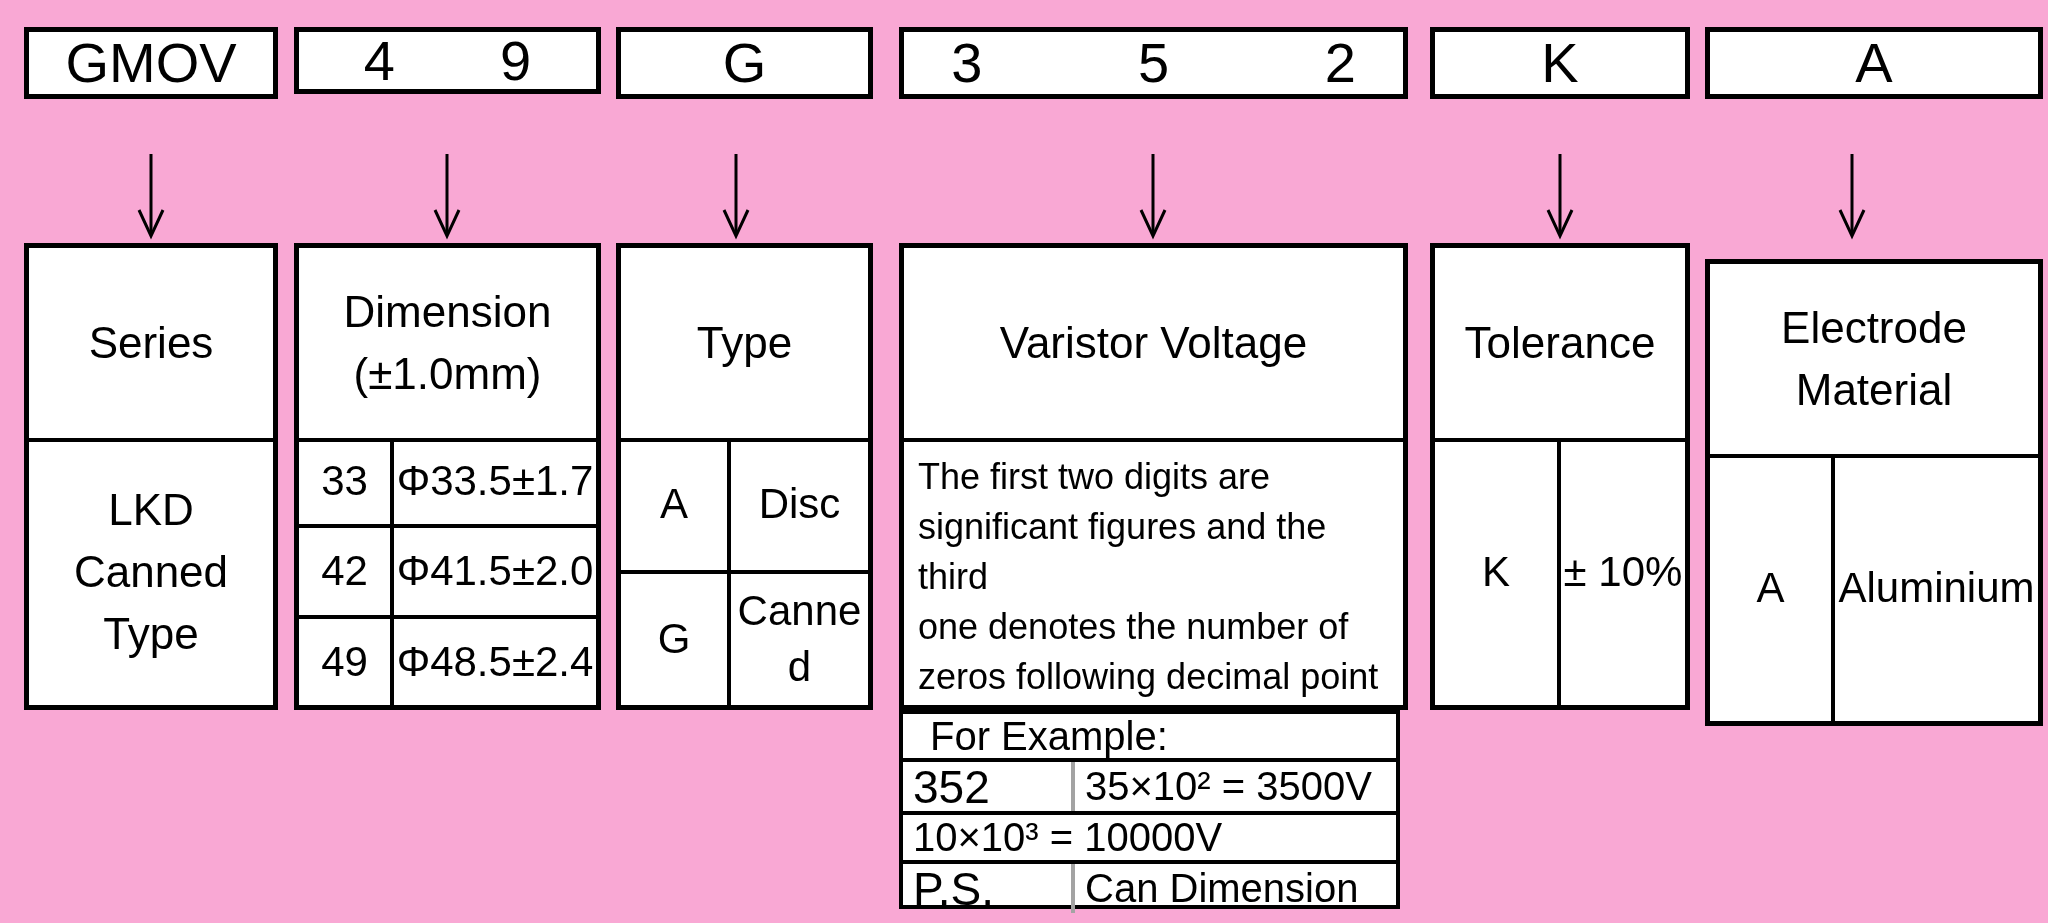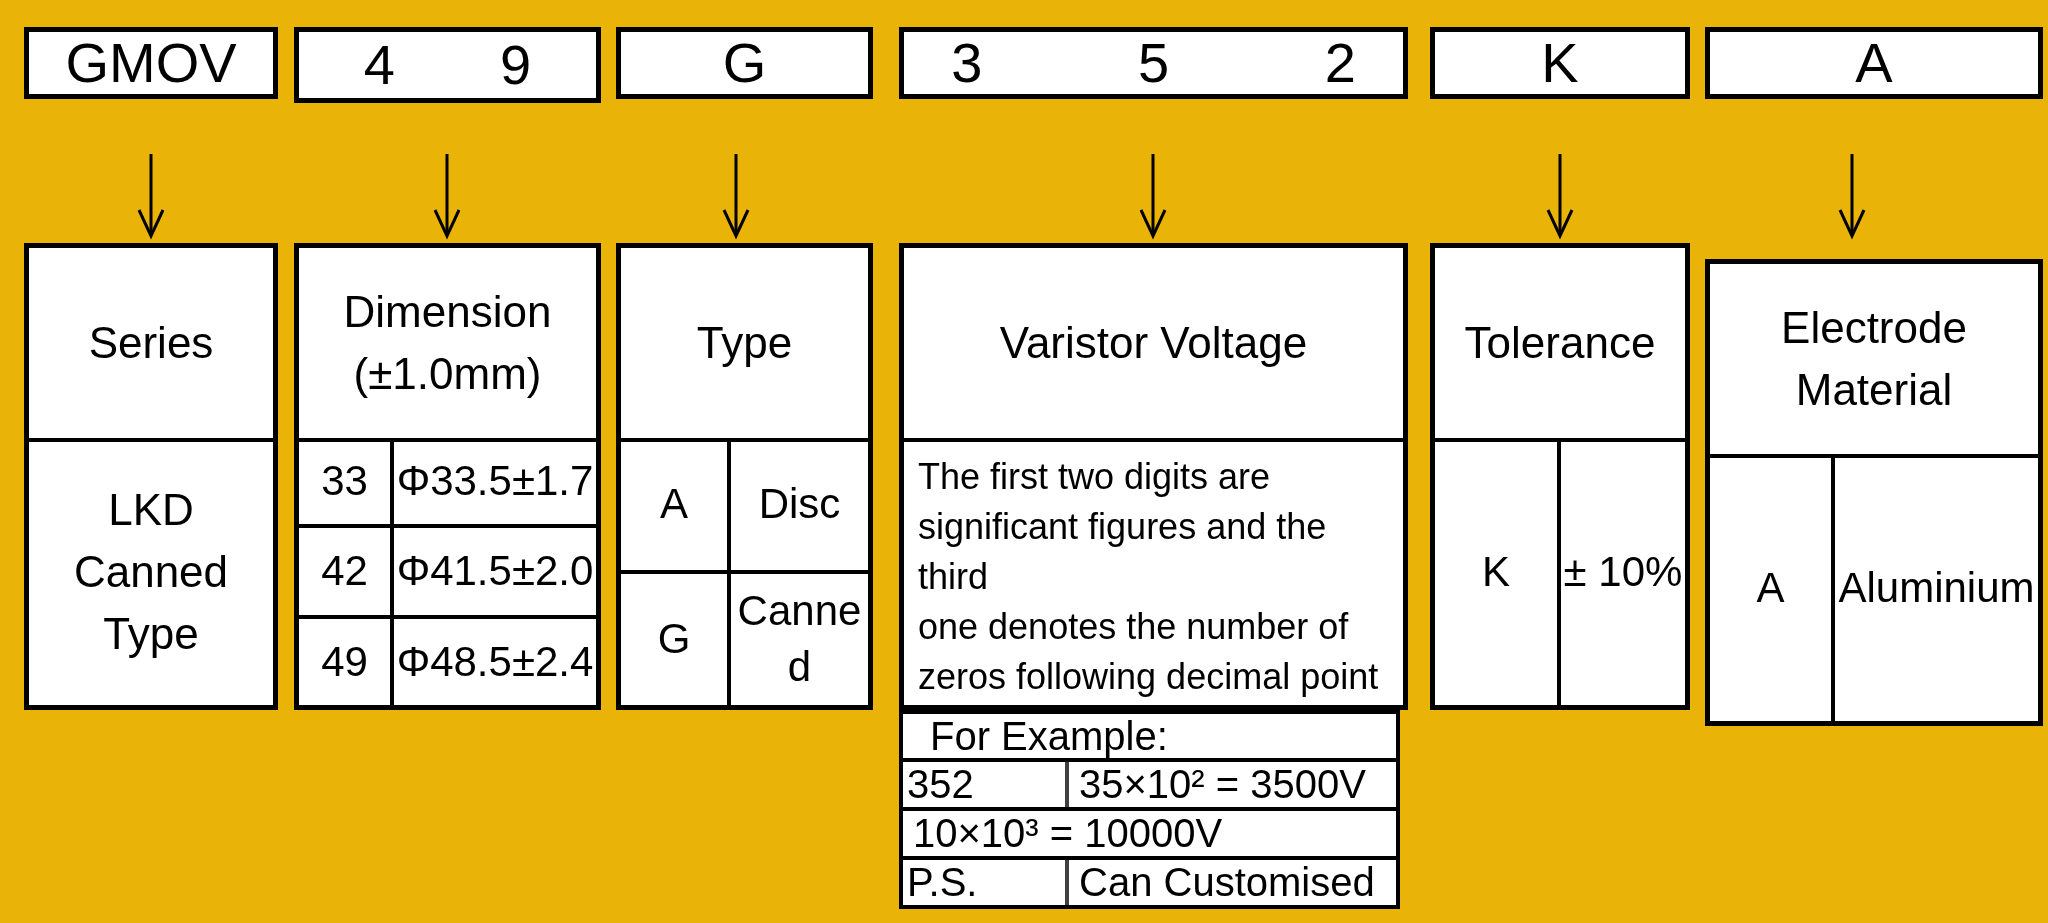--- a/index.html
+++ b/index.html
@@ -1,17 +1,17 @@
 <!DOCTYPE html>
 <html><head>
 <meta charset="utf-8">
 <style>
   html,body { margin:0; padding:0; background:#ffffff; }
   .canvas {
-    position:relative; width:2048px; height:923px; background:#eab308;
+    position:relative; width:2048px; height:923px; background:#f9a8d4;
     font-family:"Liberation Sans", sans-serif; color:#000000; overflow:hidden;
   }
   .abs { position:absolute; box-sizing:border-box; }
 
   
   .codebox {
     border:5px solid #000; background:#fff;
     display:flex; align-items:center; justify-content:center;
     font-size:56px; line-height:1; white-space:nowrap;
   }
@@ -50,34 +50,34 @@
   }
 
   
   .extable { border:4px solid #000; background:#fff; display:flex; flex-direction:column; }
   .ex-title {
     height:44px; display:flex; align-items:center;
     font-size:40px; padding-left:27px;
   }
   .ex-row { height:49px; border-top:4px solid #000; display:flex; }
   .ex-code {
-    width:158px; border-right:4px solid #404040;
-    display:flex; align-items:center; font-size:40px; padding-left:4px;
+    width:158px; border-right:4px solid #a3a3a3;
+    display:flex; align-items:center; font-size:46px; padding-left:10px;
   }
   .ex-val { flex:1; display:flex; align-items:center; font-size:40px; padding-left:10px; white-space:nowrap; }
 </style>
 </head>
 <body>
 
 <div class="canvas">
 
   <div class="abs codebox" style="left:24px; top:27px; width:254px; height:72px;">
     <span>GMOV</span>
   </div>
-  <div class="abs codebox spread2" style="left:294px; top:27px; width:307px; height:76px;">
+  <div class="abs codebox spread2" style="left:294px; top:27px; width:307px; height:67px;">
     <span>4 9</span>
   </div>
   <div class="abs codebox" style="left:616px; top:27px; width:257px; height:72px;">
     <span>G</span>
   </div>
   <div class="abs codebox spread3" style="left:899px; top:27px; width:509px; height:72px;">
     <span>3 5 2</span>
   </div>
   <div class="abs codebox" style="left:1430px; top:27px; width:260px; height:72px;">
     <span>K</span>
@@ -191,17 +191,17 @@
     <div class="ex-title">For Example:</div>
     <div class="ex-row">
       <div class="ex-code">352</div>
       <div class="ex-val">35×10² = 3500V</div>
     </div>
     <div class="ex-row">
       <div class="ex-val">10×10³ = 10000V</div>
     </div>
     <div class="ex-row">
       <div class="ex-code">P.S.</div>
-      <div class="ex-val">Can Customised</div>
+      <div class="ex-val">Can Dimension</div>
     </div>
   </div>
 
 </div>
 
 </body></html>

